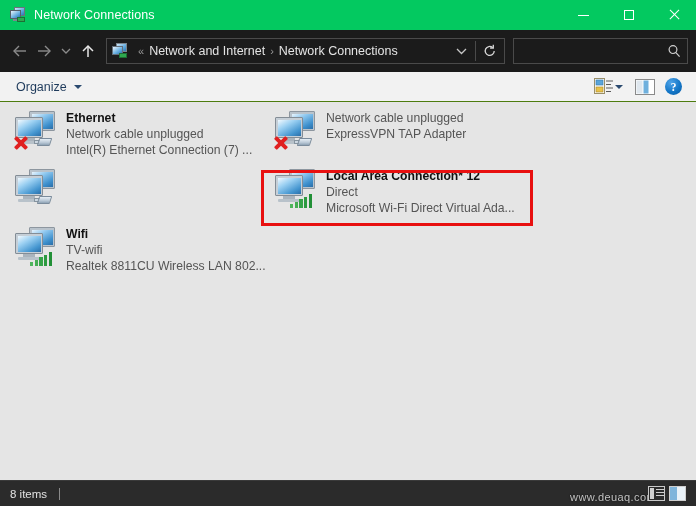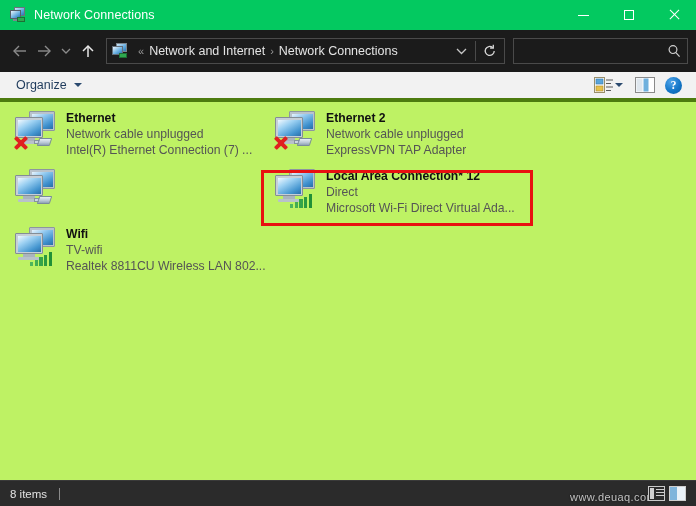--- a/index.html
+++ b/index.html
@@ -116,21 +116,21 @@
     flex:1;background:transparent;border:none;outline:none;
     color:#e0e0e0;font-size:12px;padding-left:7px;
     font-family:"Liberation Sans", sans-serif;min-width:0;
   }
   .search-input::placeholder{color:#8a8a8a;}
   .search-ico{width:26px;display:flex;align-items:center;justify-content:center;color:#cfcfcf;flex:none;}
 
   
   .cmdbar{
     height:30px;min-height:30px;background:#f2f2f2;
-    border-bottom:4px solid #4d7c0f;
+    border-bottom:1px solid #4d7c0f;
     display:flex;align-items:center;padding:0 10px;box-sizing:border-box;
   }
   .organize{
     display:flex;align-items:center;color:#1f3b5c;font-size:12.5px;
     padding:3px 6px;
   }
   .caret-down{
     width:0;height:0;border-left:4px solid transparent;border-right:4px solid transparent;
     border-top:4.5px solid #2b4a6f;margin-left:7px;
   }
@@ -145,21 +145,21 @@
   .help-circle{
     width:17px;height:17px;border-radius:50%;
     background:radial-gradient(circle at 35% 28%,#4ea3e8 0%,#1477c8 55%,#0a5ca3 100%);
     color:#fff;font-size:11.5px;font-weight:bold;
     display:flex;align-items:center;justify-content:center;
     font-family:"Liberation Serif", serif;
   }
 
   
   .content{
-    flex:1;background:#bef264;position:relative;overflow:hidden;
+    flex:1;background:#e5e5e5;position:relative;overflow:hidden;
   }
   .items-grid{
     position:relative;padding:8px 0 0 0;
   }
   .conn-item{
     position:absolute;width:262px;height:52px;
     display:flex;align-items:flex-start;
     padding:3px 4px;box-sizing:border-box;
   }
   .conn-icon{
@@ -428,21 +428,20 @@
             </div>
             <div class="mstand"></div>
             <div class="mbase"></div>
             <div class="cable">
               <div class="tip"></div>
               <div class="body"></div>
             </div>
             <div class="redx"></div>
           </div>
           <div class="conn-text">
-            <div class="conn-name">Ethernet 2</div>
             <div class="conn-status">Network cable unplugged</div>
             <div class="conn-device">ExpressVPN TAP Adapter</div>
           </div>
         </div>
         <div class="conn-item" style="left: 8px; top: 61px;">
           <div class="conn-icon">
             <div class="mb">
               <i></i>
             </div>
             <div class="mf">

